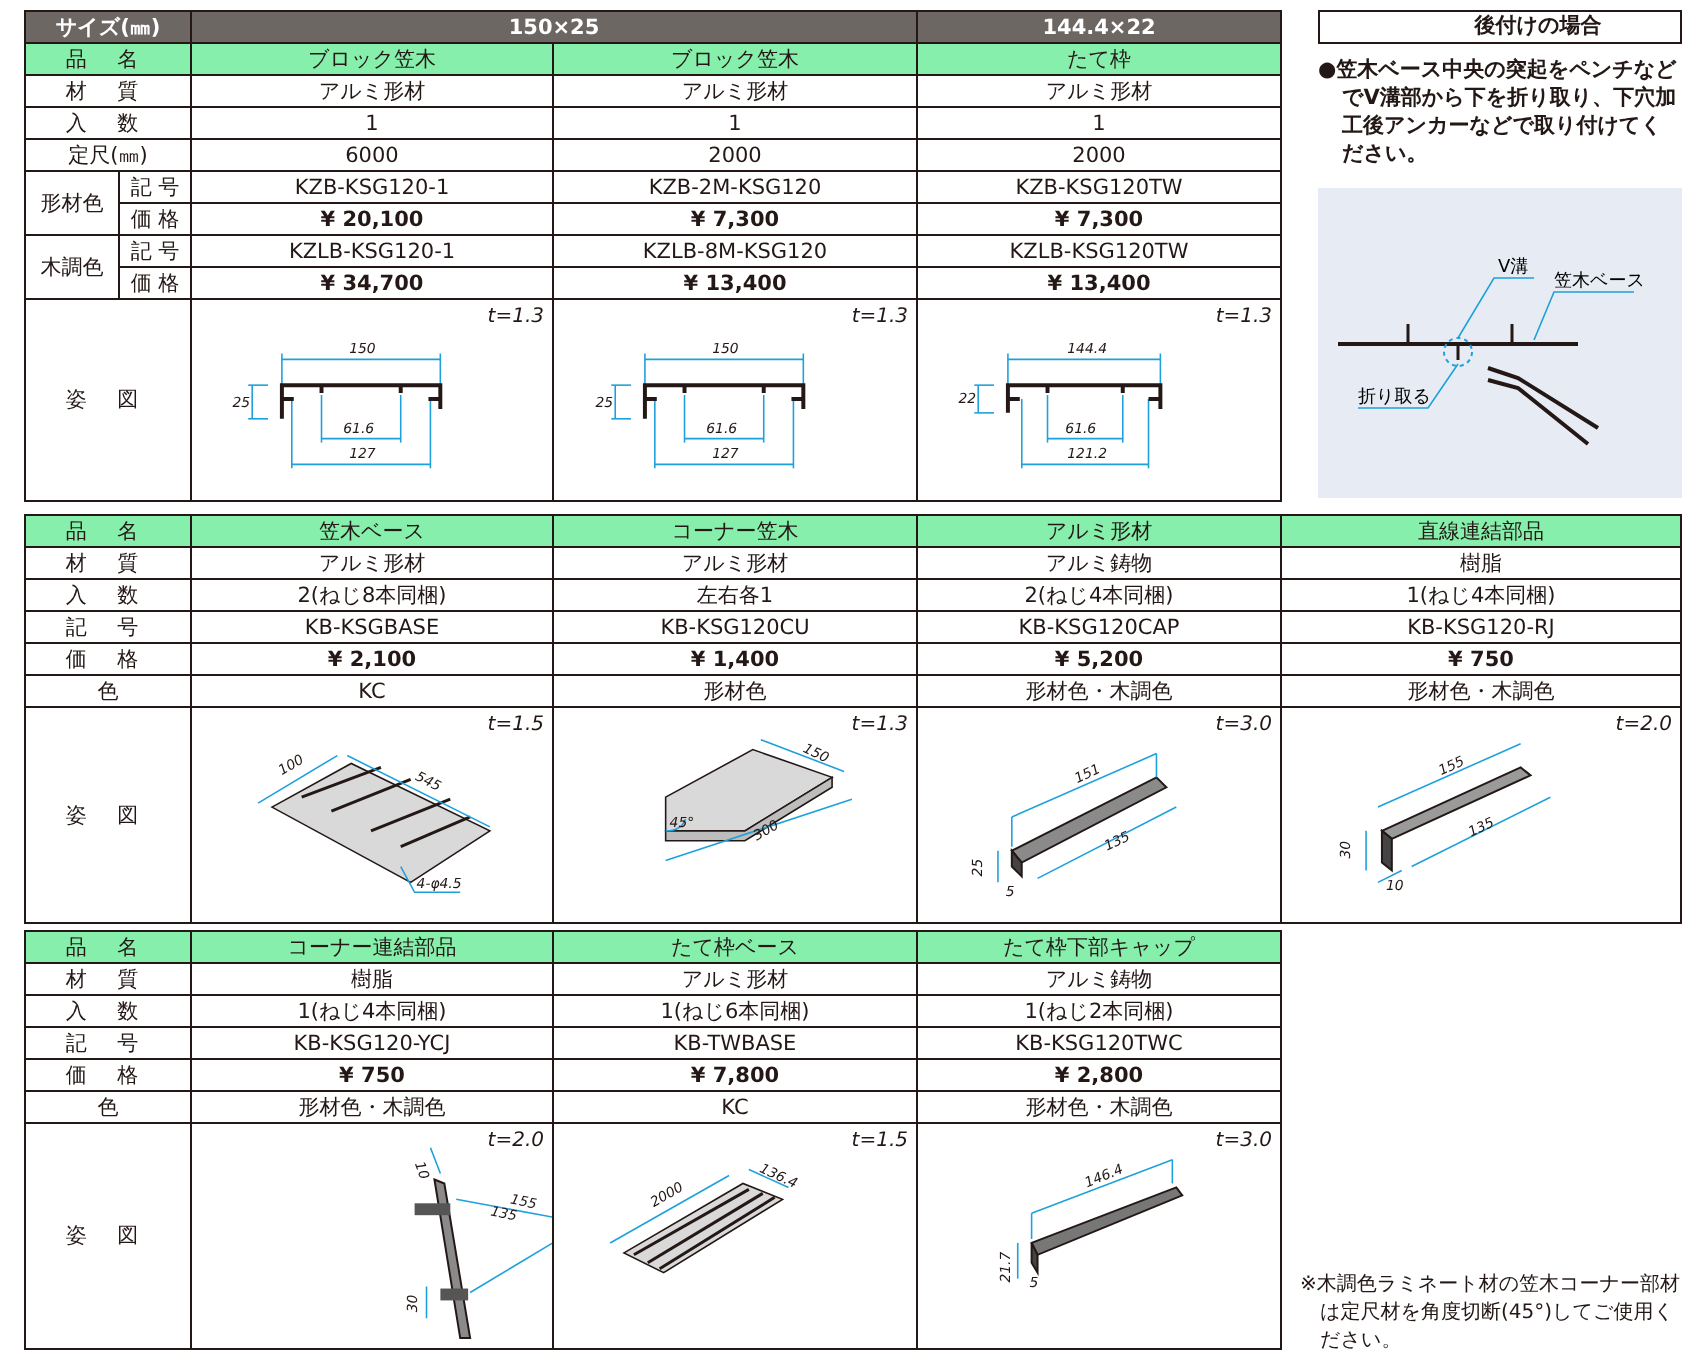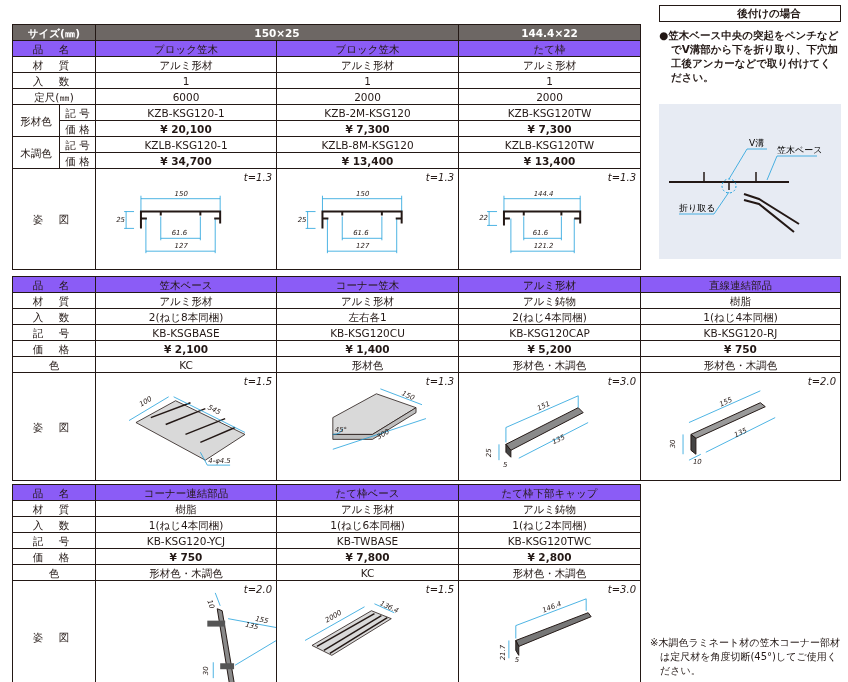--- a/index.html
+++ b/index.html
@@ -1,33 +1,33 @@
 <!DOCTYPE html>
 <html><head>
 <meta charset="utf-8">
 <style>
   * { box-sizing: border-box; margin: 0; padding: 0; }
   html, body { width: 848px; height: 682px; background: #ffffff; overflow: hidden; }
   body { font-family: "DejaVu Sans", "Liberation Sans", sans-serif; color: #231815; position: relative; }
-  table.spec { position: absolute; border-collapse: collapse; table-layout: fixed; font-size: 10.5px; margin-top: 19px; }
+  table.spec { position: absolute; border-collapse: collapse; table-layout: fixed; font-size: 10.5px; }
   table.spec td { border: 1px solid #231815; text-align: center; vertical-align: middle; height: 16px; padding: 0 2px; white-space: nowrap; overflow: hidden; line-height: 14px; }
   table.spec td.hd-dark { background: #6d6764; color: #ffffff; font-weight: bold; }
-  table.spec td.hd-light { background: #8b5cf6; }
+  table.spec td.hd-light { background: #86efac; }
   table.spec td.lbl { letter-spacing: 6px; }
   table.spec td.price { font-weight: bold; }
   table.spec td.fig { height: 100px; position: relative; padding: 0; vertical-align: top; font-style: italic; }
   .t-label { position: absolute; top: 2px; right: 4px; font-size: 10px; }
   .fig svg { position: absolute; left: 0; top: 0; width: 100%; height: 100%; }
   #t1 { left: 12px; top: 5px; width: 628px; }
   #t2 { left: 12px; top: 257px; width: 828px; }
   #t3 { left: 12px; top: 465px; width: 628px; }
   .side { position: absolute; left: 659px; top: 5px; width: 182px; }
   .side-title { border: 1px solid #231815; text-align: center; font-size: 10.5px; font-weight: bold; height: 17px; line-height: 15px; padding-left: 38px; }
   .side-text { font-size: 10.5px; line-height: 14px; margin-top: 6px; padding-left: 12px; text-indent: -12px; font-weight: bold; }
-  .side-fig { margin-top: 20px; background: #e7ebf3; height: 155px; position: relative; }
+  .side-fig { margin-top: 10px; background: #e7ebf3; height: 155px; position: relative; }
   .note { position: absolute; left: 650px; top: 636px; width: 195px; font-size: 10px; line-height: 14px; padding-left: 10px; text-indent: -10px; }
   .dim { font-size: 7px; font-family: "DejaVu Sans", sans-serif; fill: #231815; }
 </style>
 </head>
 <body>
 
 <table class="spec" id="t1">
   <colgroup>
       <col style="width:47px">
       <col style="width:36px">

